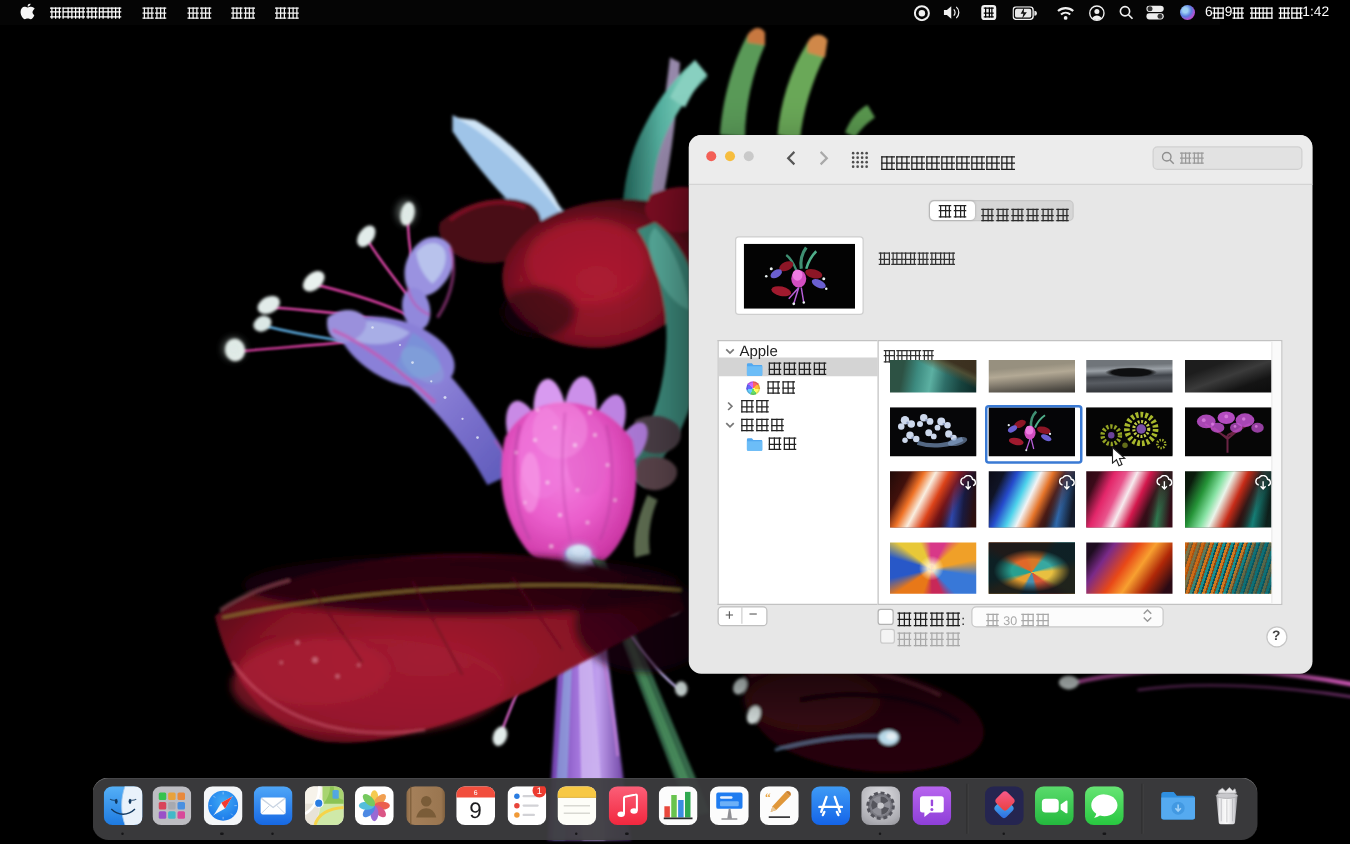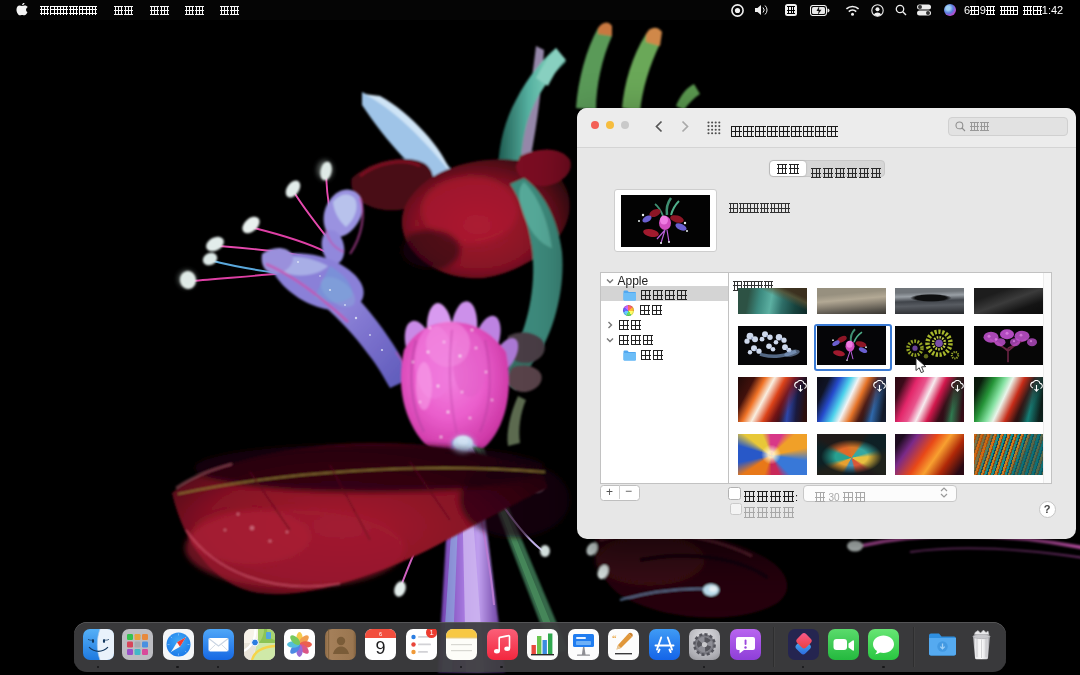--- a/index.html
+++ b/index.html
@@ -24,21 +24,21 @@
 .cj.s11{width:11px;height:11px;}
 .cj.t{width:11px;height:11px;margin:0 0.5px;}
 .cj.s10{width:9.5px;height:10px;margin:0 0.4px;}
 
 
 #menubar{position:absolute;left:0;top:0;width:976px;height:20px;background:#050505;color:#f5f5f5;font-size:11px;}
 #menubar .it{position:absolute;top:0;height:20px;display:flex;align-items:center;}
 
 
 #win{position:absolute;left:551px;top:108px;width:499px;height:431px;border-radius:10px;
-background:#e7e7e7;box-shadow:0 18px 45px rgba(0,0,0,0.55),0 0 1px rgba(0,0,0,0.4);overflow:hidden;margin-left:26px;}
+background:#e7e7e7;box-shadow:0 18px 45px rgba(0,0,0,0.55),0 0 1px rgba(0,0,0,0.4);overflow:hidden;}
 #titlebar{position:absolute;left:0;top:0;width:100%;height:39px;background:#ececec;border-bottom:1px solid #d4d4d4;}
 .tl{position:absolute;top:12.5px;width:8px;height:8px;border-radius:50%;}
 #searchbox{position:absolute;left:371px;top:9px;width:118px;height:17px;background:#e2e2e2;border:1px solid #d0d0d0;border-radius:4px;display:flex;align-items:center;color:#999;font-size:11px;}
 
 .pane{position:absolute;background:#fff;border:1px solid #c2c2c2;}
 .srow{position:absolute;left:3px;height:15px;display:flex;align-items:center;width:120px;}
 .chev{margin-left:2px;}
 .th{position:absolute;width:69px;}
 .cloud{position:absolute;z-index:4;filter:drop-shadow(0 0 1px rgba(0,0,0,0.5));}
 .dk{position:absolute;top:7px;}

